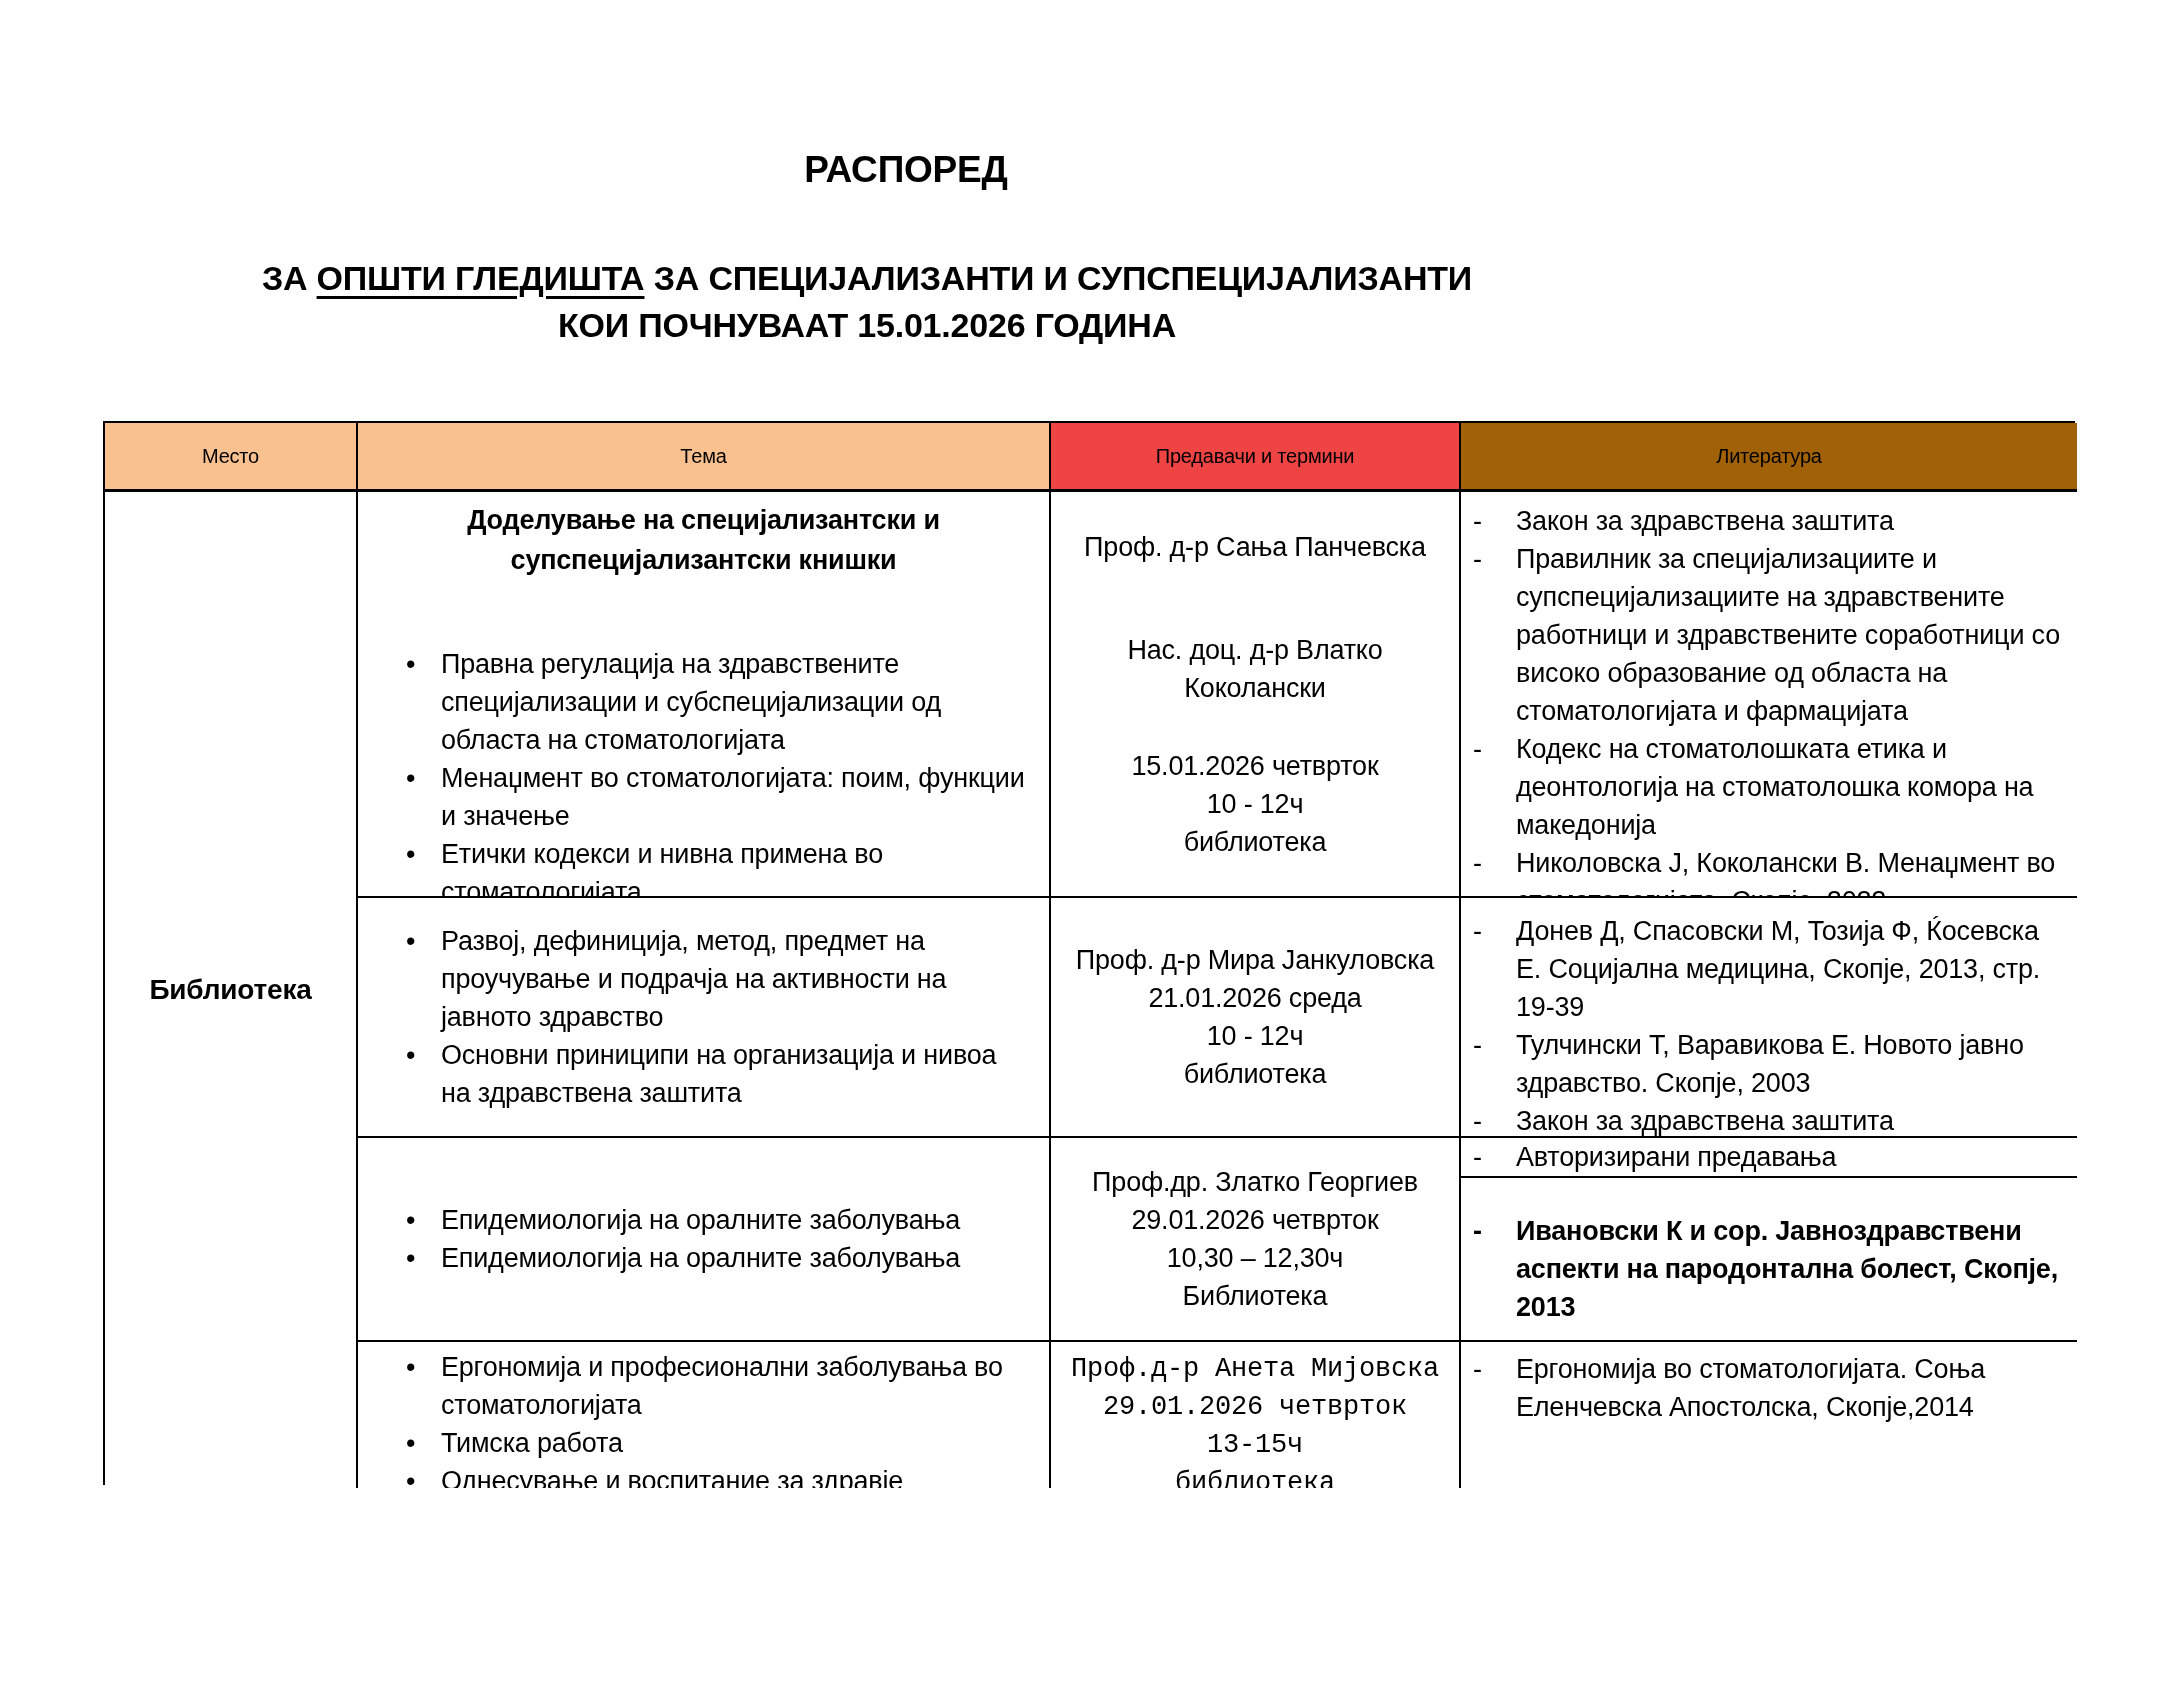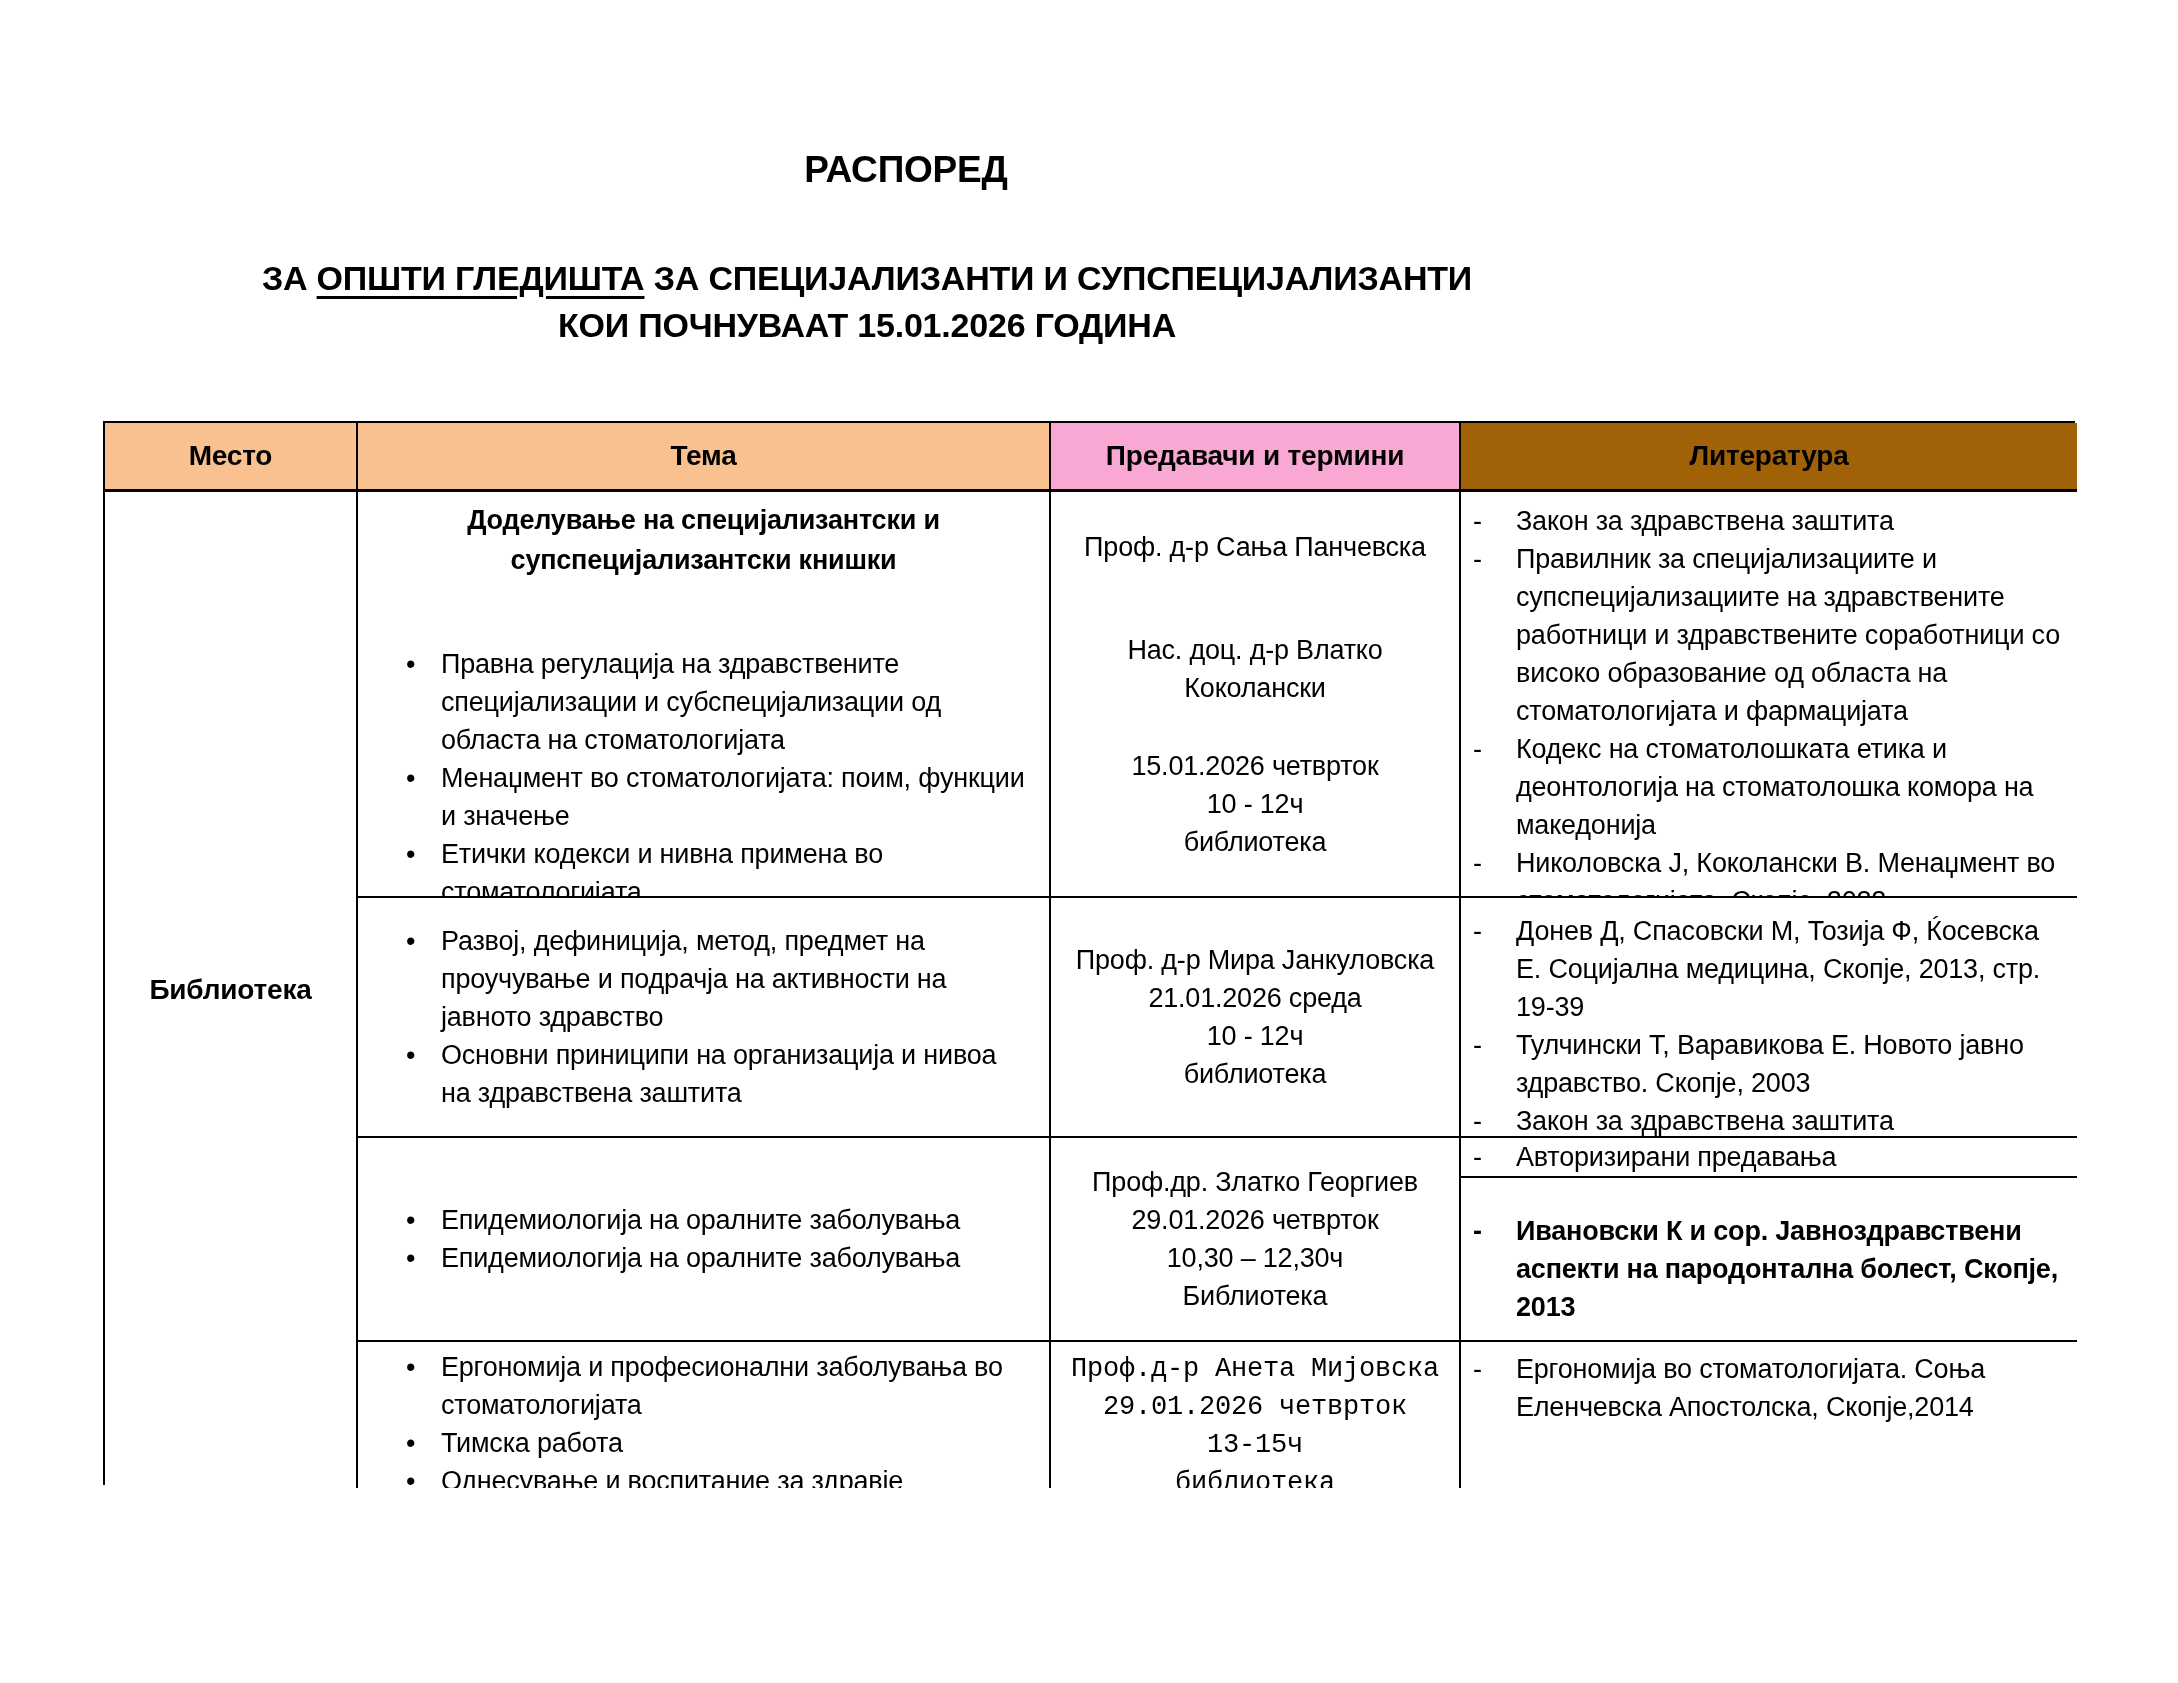--- a/index.html
+++ b/index.html
@@ -27,21 +27,21 @@
     display:grid;
     grid-template-columns:253px 693px 410px 616px;
     grid-template-rows:69px 406px 240px 40px 164px 146px;
     border:2px solid #000;
     box-sizing:border-box;
     font-size:27px;line-height:38px;
   }
   .schedule-table > div{box-sizing:border-box;overflow:hidden;}
   .th{
     background:#F8C18F;
-    font-weight:bold;font-size:28px;
+    font-weight:normal;font-size:20px;
     display:flex;align-items:center;justify-content:center;
     border-right:2px solid #000;
     border-bottom:3px solid #000;
   }
   .th.last{border-right:none;}
   .cell{border-right:2px solid #000;border-bottom:2px solid #000;background:#fff;}
   .no-bb{border-bottom:none !important;}
   .no-br{border-right:none !important;}
   
   .place-cell{
@@ -81,21 +81,21 @@
 
 <div class="doc-subtitle">
   <div><span>ЗА </span><span class="u">ОПШТИ ГЛЕДИШТА</span><span> ЗА СПЕЦИЈАЛИЗАНТИ И СУПСПЕЦИЈАЛИЗАНТИ</span></div>
   <div>КОИ ПОЧНУВААТ 15.01.2026 ГОДИНА</div>
 </div>
 
 <div class="schedule-table">
 
   <div class="th" style="grid-area: 1 / 1; background: rgb(248, 193, 143);">Место</div>
   <div class="th" style="grid-area: 1 / 2; background: rgb(248, 193, 143);">Тема</div>
-  <div class="th" style="grid-area: 1 / 3; background: #f9a8d4;">Предавачи и термини</div>
+  <div class="th" style="grid-area: 1 / 3; background: #ef4444;">Предавачи и термини</div>
   <div class="th last" style="grid-area: 1 / 4; background: #a16207;">Литература</div>
 
   <div class="cell place-cell no-bb">
     <span>Библиотека</span>
   </div>
 
   <div class="cell r1-tema" style="grid-column:2;grid-row:2;">
     <div class="heading">Доделување на  специјализантски и супспецијализантски книшки</div>
     <ul class="blist">
       <li>Правна регулација на здравствените специјализации и субспецијализации  од областа на стоматологијата</li>

